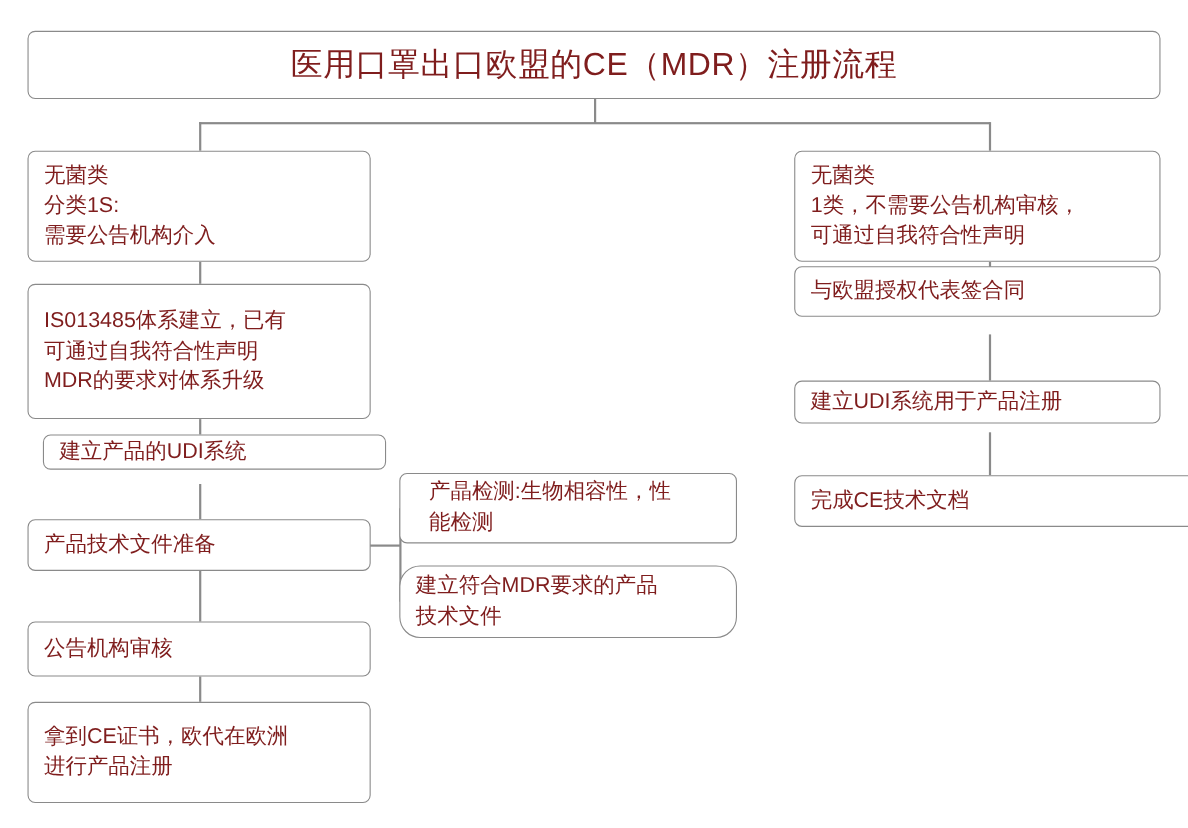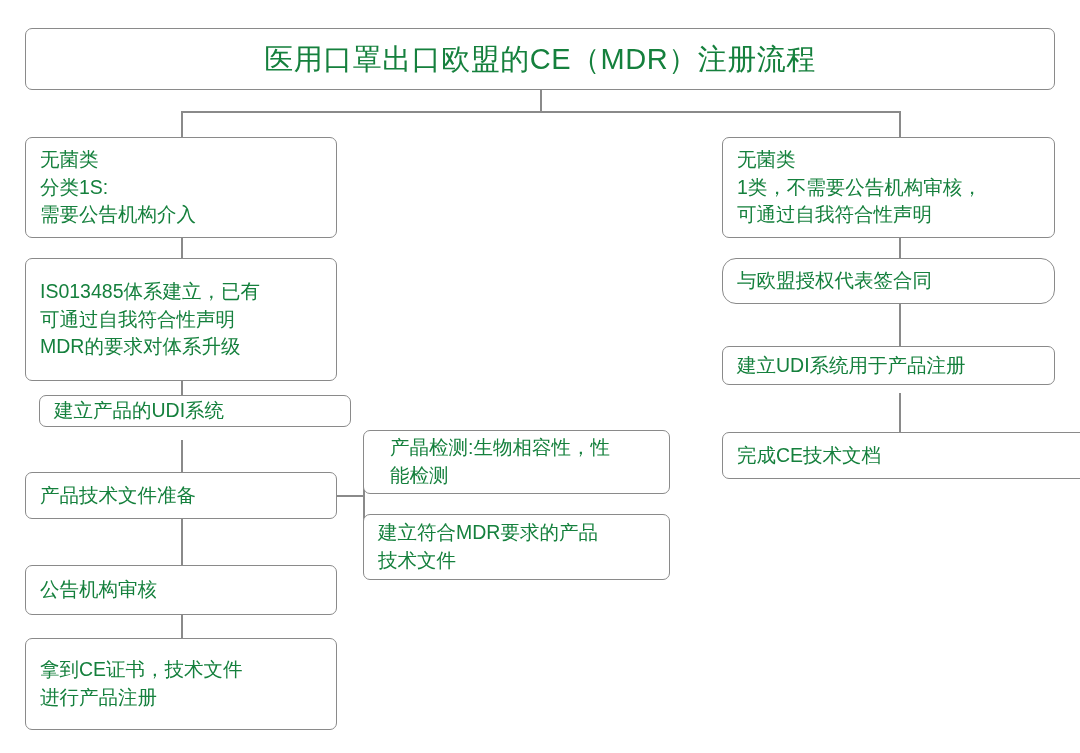--- a/index.html
+++ b/index.html
@@ -26,21 +26,21 @@
     background: #ffffff;
     display: flex;
     align-items: center;
     padding: 6px 14px;
     z-index: 3;
   }
   .box .txt {
     white-space: pre-line;
     line-height: 1.42;
     font-size: 19.5px;
-    color: #15803d;
+    color: #7f1d1d;
   }
   .title-box {
     border: 1.5px solid #8a8a8a;
     border-radius: 7px;
     justify-content: center;
   }
   .title-box .txt {
     font-size: 29px;
     line-height: 1.2;
     letter-spacing: 0.5px;
@@ -99,41 +99,41 @@
 
   <div class="box" style="left:25px; top:472px; width:312px; height:47px;">
     <span class="txt">产品技术文件准备</span>
   </div>
 
   <div class="box" style="left:25px; top:565px; width:312px; height:50px;align-items:center;">
     <span class="txt">公告机构审核</span>
   </div>
 
   <div class="box" style="left:25px; top:638px; width:312px; height:92px;">
-    <span class="txt">拿到CE证书，技术文件
+    <span class="txt">拿到CE证书，欧代在欧洲
 进行产品注册</span>
   </div>
 
   <div class="box" style="left:363px; top:430px; width:307px; height:64px;padding-left:26px;">
     <span class="txt">产晶检测:生物相容性，性
 能检测</span>
   </div>
 
-  <div class="box" style="left:363px; top:514px; width:307px; height:66px;">
+  <div class="box" style="left:363px; top:514px; width:307px; height:66px;border-radius:19px;">
     <span class="txt">建立符合MDR要求的产品
 技术文件</span>
   </div>
 
   <div class="box" style="left:722px; top:137px; width:333px; height:101px;">
     <span class="txt">无菌类
 1类，不需要公告机构审核，
 可通过自我符合性声明</span>
   </div>
 
-  <div class="box" style="left:722px; top:258px; width:333px; height:46px;border-radius:14px;">
+  <div class="box" style="left:722px; top:242px; width:333px; height:46px;">
     <span class="txt">与欧盟授权代表签合同</span>
   </div>
 
   <div class="box" style="left:722px; top:346px; width:333px; height:39px;">
     <span class="txt">建立UDI系统用于产品注册</span>
   </div>
 
   <div class="box" style="left:722px; top:432px; width:402px; height:47px;">
     <span class="txt">完成CE技术文档</span>
   </div>

